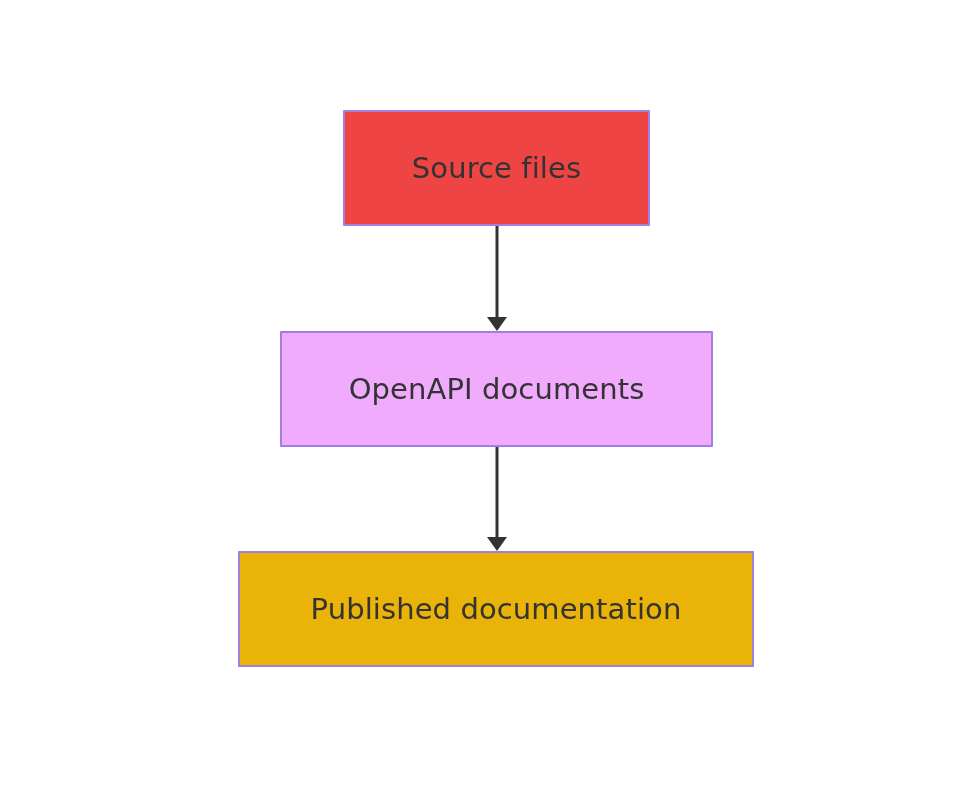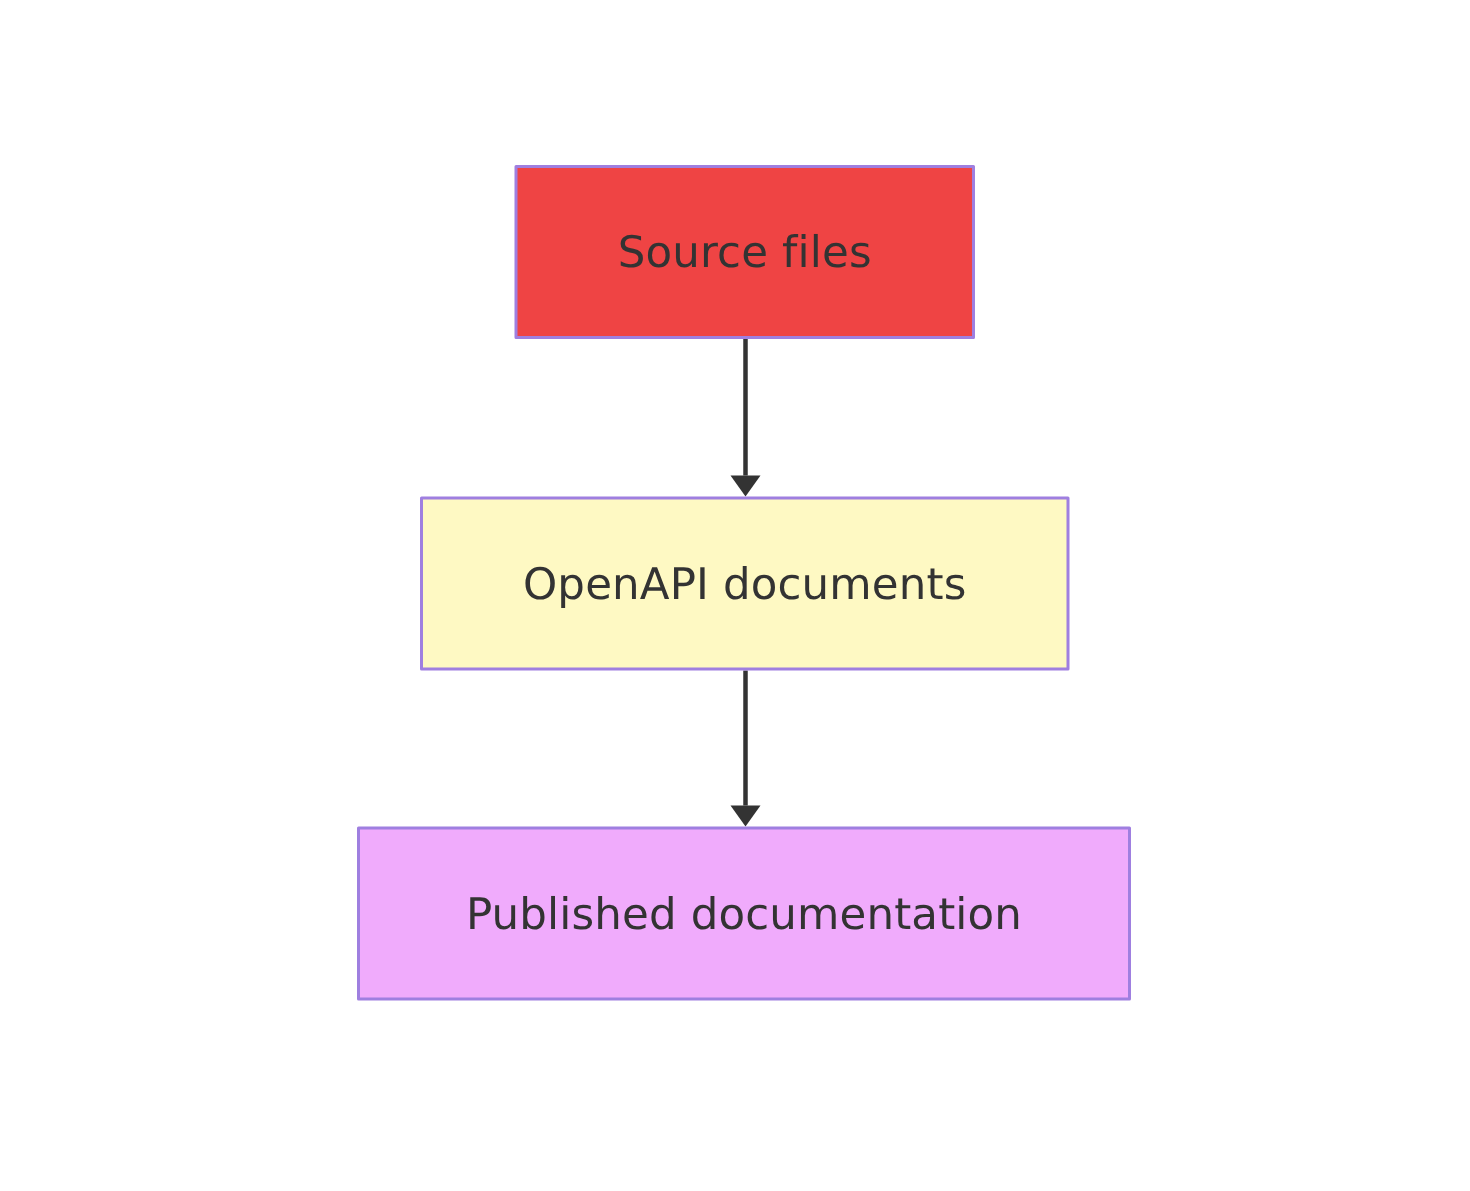--- a/index.html
+++ b/index.html
@@ -43,28 +43,28 @@
     top: 110px;
     width: 307px;
     height: 116px;
     background: #ef4444;
   }
   #node-openapi-documents {
     left: 280px;
     top: 331px;
     width: 433px;
     height: 116px;
-    background: #fef9c3;
+    background: #f0abfc;
   }
   #node-published-documentation {
     left: 238px;
     top: 551px;
     width: 516px;
     height: 116px;
-    background: #f0abfc;
+    background: #eab308;
   }
   .edge-svg {
     position: absolute;
     left: 0;
     top: 0;
     width: 980px;
     height: 794px;
     overflow: visible;
     pointer-events: none;
   }

